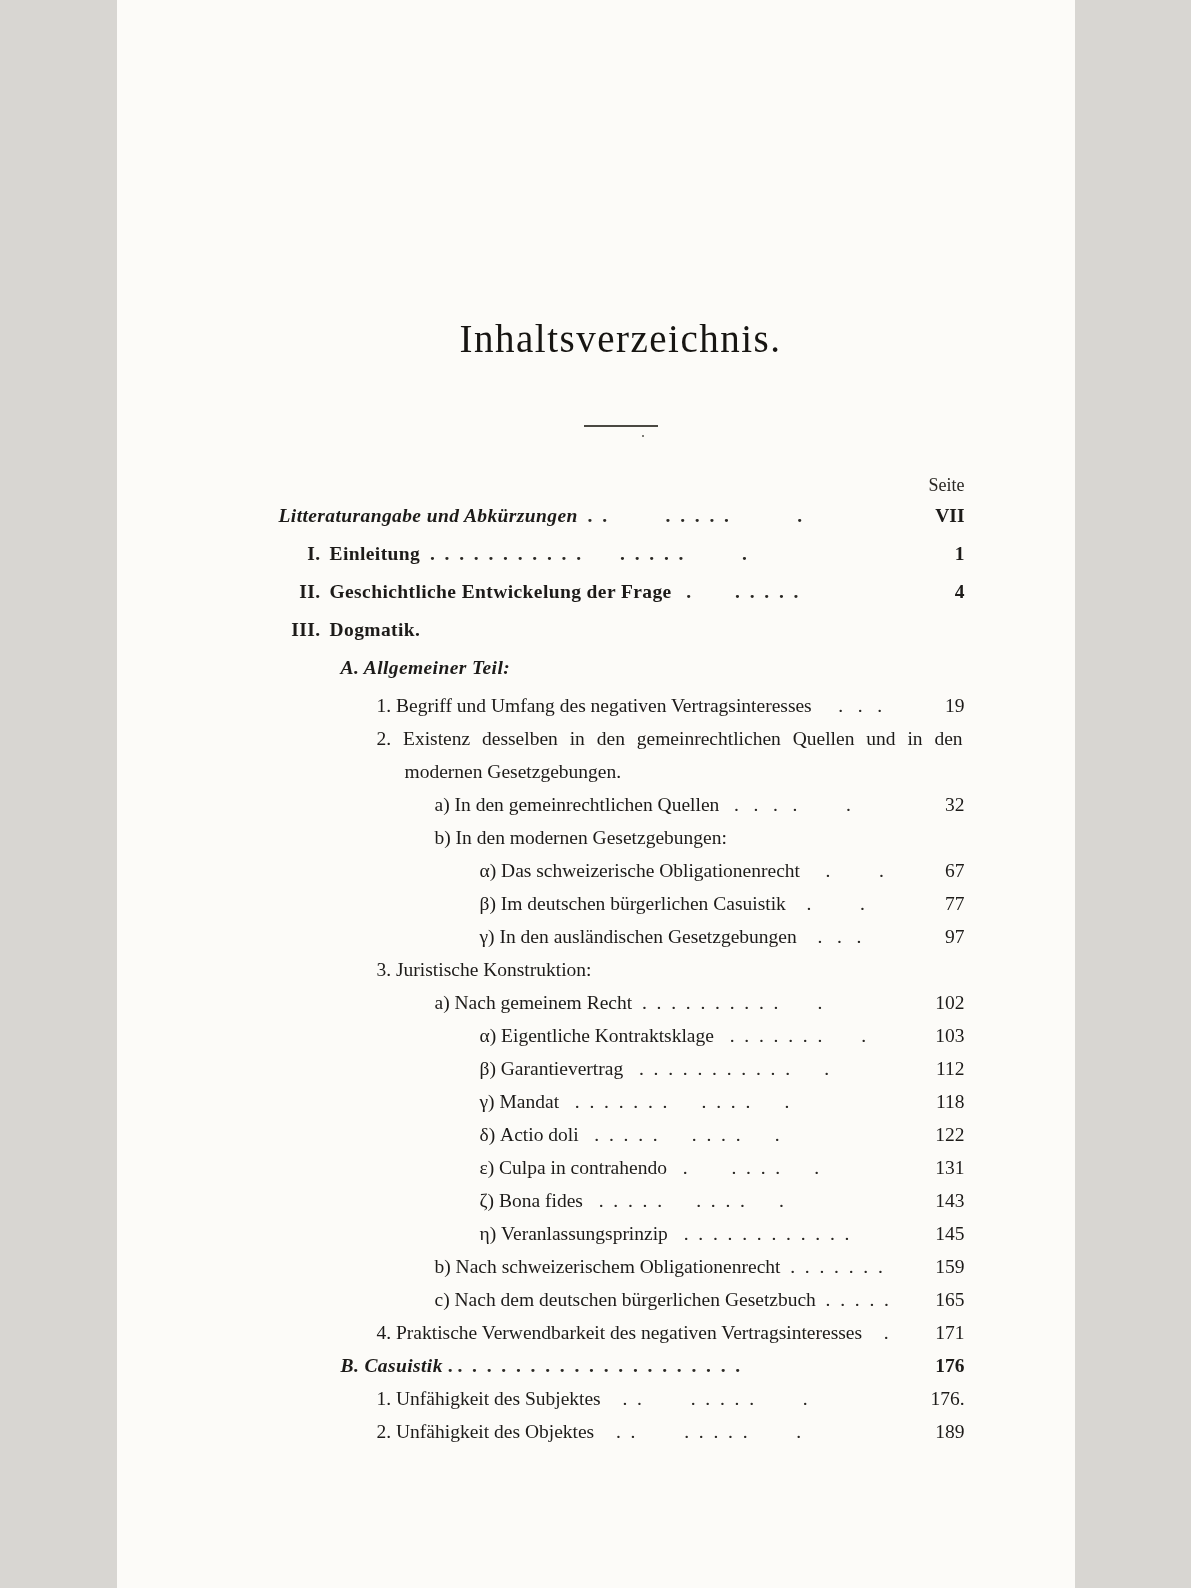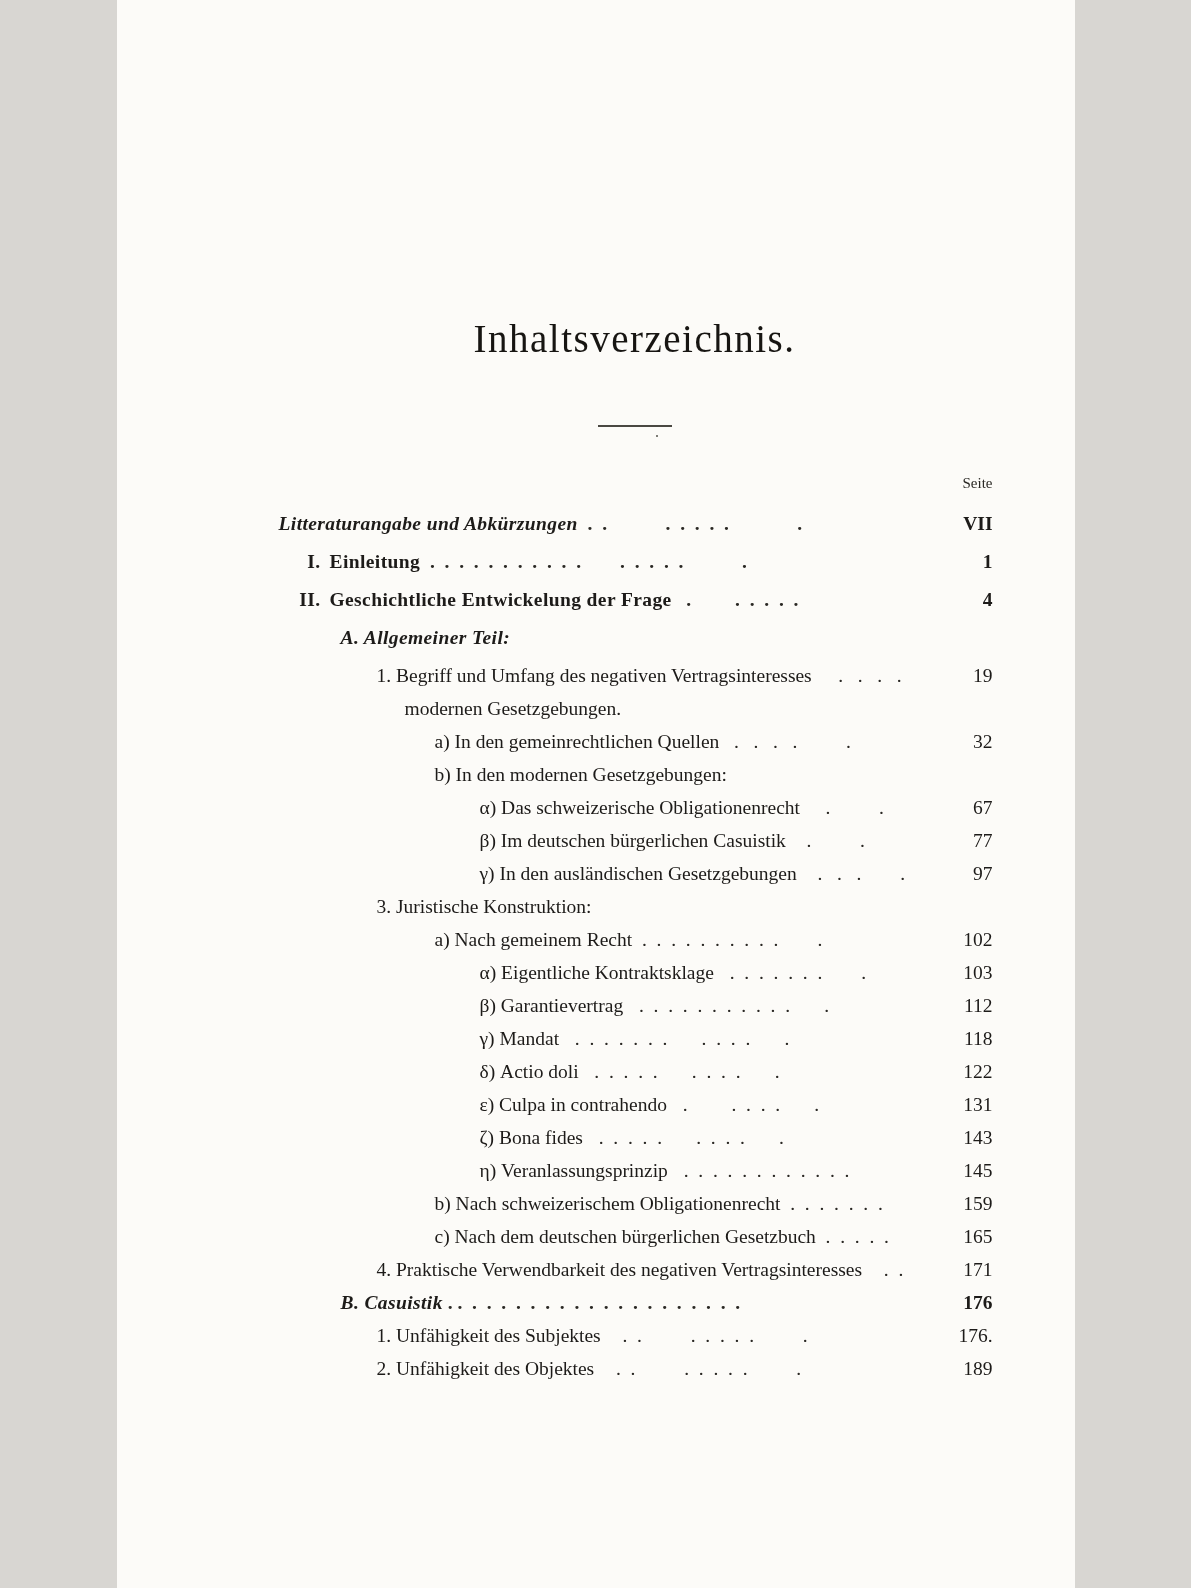--- a/index.html
+++ b/index.html
@@ -3,21 +3,21 @@
 <meta charset="utf-8">
 <style>
   html, body { margin:0; padding:0; background:#d8d6d2; }
   .page {
     width:958px; height:1588px;
     margin:0 auto;
     background:#fcfbf8;
     font-family:"Liberation Serif", serif;
     color:#1d1b19;
     box-sizing:border-box;
-    padding:316px 82px 0 160px;
+    padding:316px 110px 0 160px;
     position:relative;
     overflow:hidden;
   }
   .title {
     font-size:39px;
     font-weight:400;
     letter-spacing:1.5px;
     text-align:center;
     margin:0;
     color:#171512;
@@ -31,23 +31,23 @@
   .rule::after {
     content:"";
     position:absolute;
     left:58px; top:8px;
     width:2px; height:2px;
     background:#55534d;
     border-radius:50%;
   }
   .seite {
     text-align:right;
-    font-size:15px;
+    font-size:18px;
     margin-top:48px;
-    margin-bottom:20px;
+    margin-bottom:8px;
     color:#2a2824;
   }
   #toc-list { width:100%; }
   .toc-row {
     display:flex;
     align-items:baseline;
     font-size:19.5px;
     line-height:23px;
     margin-bottom:10px;
   }
@@ -105,27 +105,34 @@
         <span class="txt">Einleitung</span>
         <span class="dots">  .  .  .  .  .  .  .  .  .  .  .        .  .  .  .  .            .</span>
         <span class="pg">1</span>
       </div>
       <div class="toc-row lvl-roman bold g-lg">
         <span class="prefix">II.</span>
         <span class="txt">Geschichtliche Entwickelung der Frage</span>
         <span class="dots">   .         .  .  .  .  .</span>
         <span class="pg">4</span>
       </div>
+      <div class="toc-row lvl-roman bold g-lg">
+        <span class="prefix">III.</span>
+        <span class="txt">Dogmatik.</span>
+      </div>
       <div class="toc-row lvl-alpha bold g-lg">
         <span class="txt italic">A. Allgemeiner Teil:</span>
       </div>
       <div class="toc-row lvl-num">
         <span class="txt">1. Begriff und Umfang des negativen Vertragsinteresses</span>
         <span class="dots">   .   .   .   .</span>
         <span class="pg">19</span>
+      </div>
+      <div class="toc-row lvl-num wide">
+        <span class="txt">2. Existenz desselben in den gemeinrechtlichen Quellen und in den</span>
       </div>
       <div class="toc-row lvl-cont">
         <span class="txt">modernen Gesetzgebungen.</span>
       </div>
       <div class="toc-row lvl-letter">
         <span class="txt">a) In den gemeinrechtlichen Quellen</span>
         <span class="dots">   .   .   .   .          .</span>
         <span class="pg">32</span>
       </div>
       <div class="toc-row lvl-letter">

